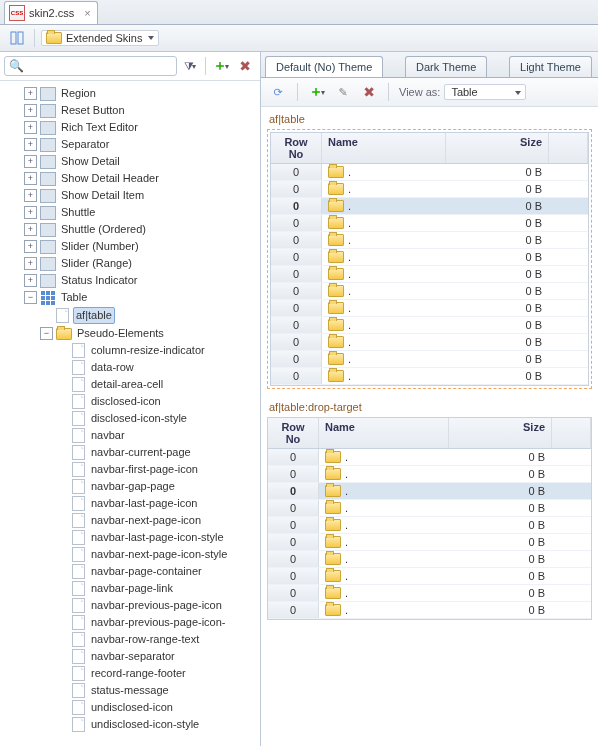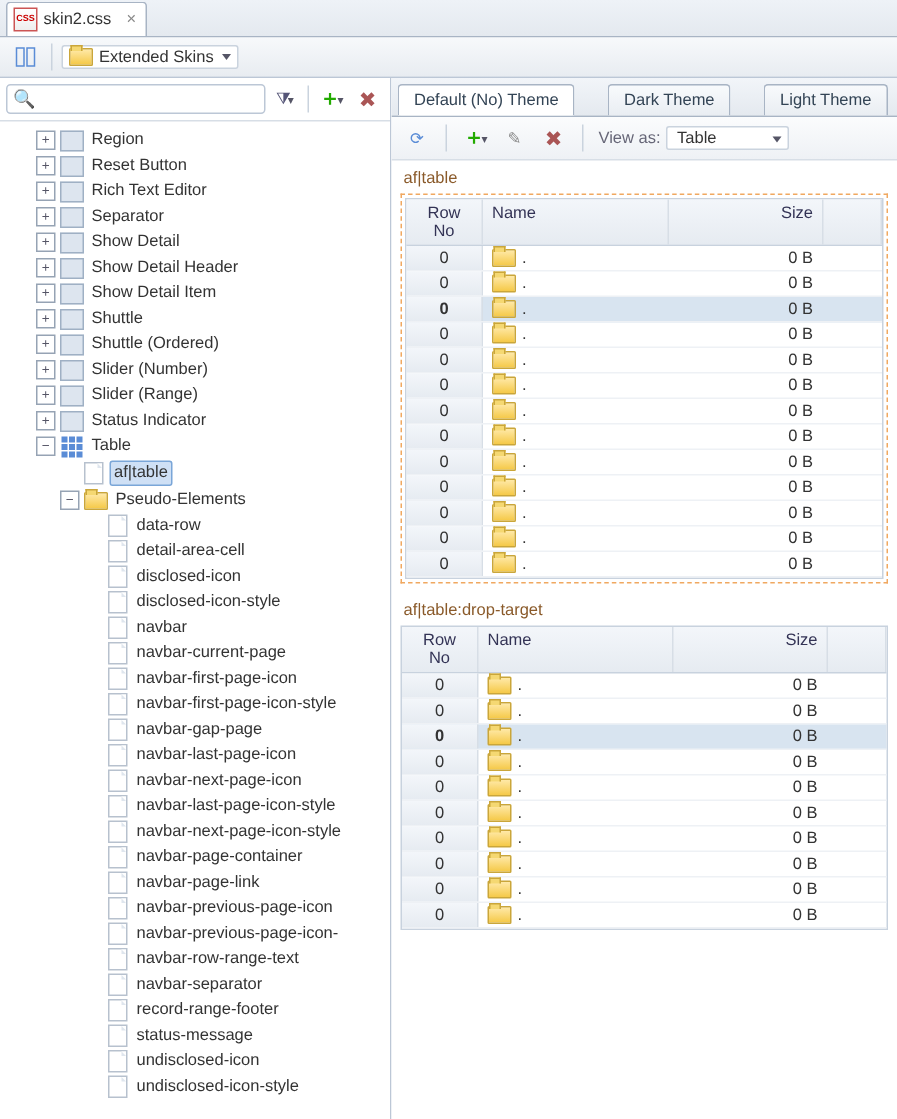--- a/index.html
+++ b/index.html
@@ -64,21 +64,21 @@
   .right-toolbar .sep-v { width:1px; height:18px; background:#cad3de; margin:0 4px;}
   
   .preview-scroll { flex:1; overflow:auto;}
   .preview-content { padding:6px;}
   .preview-block { margin-bottom:12px;}
   .preview-title { color:#8a5a2a; margin-bottom:4px; padding-left:2px;}
   .dashed-box { border:1px dashed #f0a860; padding:2px;}
   
   .mini-table { border:1px solid #c8d2de; background:#fff; }
   .mini-table .thead { display:flex; background:linear-gradient(#f3f6fa,#e6ebf1); border-bottom:1px solid #c8d2de;}
-  .mini-table .th { padding:3px 6px; border-right:1px solid #d7dee6; color:#335;}
+  .mini-table .th { padding:3px 6px; border-right:1px solid #d7dee6; color:#335;font-weight:bold;}
   .mini-table .th.rowno { width:38px; text-align:center; line-height:12px;}
   .mini-table .th.name { flex:1;}
   .mini-table .th.size { width:90px; text-align:right;}
   .mini-table .tr { display:flex; align-items:center; border-bottom:1px solid #eef1f5;}
   .mini-table .tr.sel { background:#d8e4f0;}
   .mini-table .td { padding:2px 6px; border-right:1px solid transparent;}
   .mini-table .td.rowno { width:38px; text-align:center; background:linear-gradient(#f3f6fa,#e6ebf1); border-right:1px solid #d7dee6;}
   .mini-table .tr.sel .td.rowno { font-weight:bold;}
   .mini-table .td.name { flex:1; display:flex; align-items:center; gap:4px;}
   .mini-table .td.size { width:90px; text-align:right;}
@@ -261,20 +261,28 @@
             <span class="ico-folder open"></span>
           </span>
           <span class="node-label">Pseudo-Elements</span>
         </div>
         <div class="node">
           <span class="indent" style="width: 54px;"></span>
           <span class="toggle blank"></span>
           <span class="ico">
             <span class="ico-page"></span>
           </span>
+          <span class="node-label">column-resize-indicator</span>
+        </div>
+        <div class="node">
+          <span class="indent" style="width: 54px;"></span>
+          <span class="toggle blank"></span>
+          <span class="ico">
+            <span class="ico-page"></span>
+          </span>
           <span class="node-label">data-row</span>
         </div>
         <div class="node">
           <span class="indent" style="width: 54px;"></span>
           <span class="toggle blank"></span>
           <span class="ico">
             <span class="ico-page"></span>
           </span>
           <span class="node-label">detail-area-cell</span>
         </div>
@@ -310,28 +318,20 @@
           </span>
           <span class="node-label">navbar-current-page</span>
         </div>
         <div class="node">
           <span class="indent" style="width: 54px;"></span>
           <span class="toggle blank"></span>
           <span class="ico">
             <span class="ico-page"></span>
           </span>
           <span class="node-label">navbar-first-page-icon</span>
-        </div>
-        <div class="node">
-          <span class="indent" style="width: 54px;"></span>
-          <span class="toggle blank"></span>
-          <span class="ico">
-            <span class="ico-page"></span>
-          </span>
-          <span class="node-label">navbar-first-page-icon-style</span>
         </div>
         <div class="node">
           <span class="indent" style="width: 54px;"></span>
           <span class="toggle blank"></span>
           <span class="ico">
             <span class="ico-page"></span>
           </span>
           <span class="node-label">navbar-gap-page</span>
         </div>
         <div class="node">

